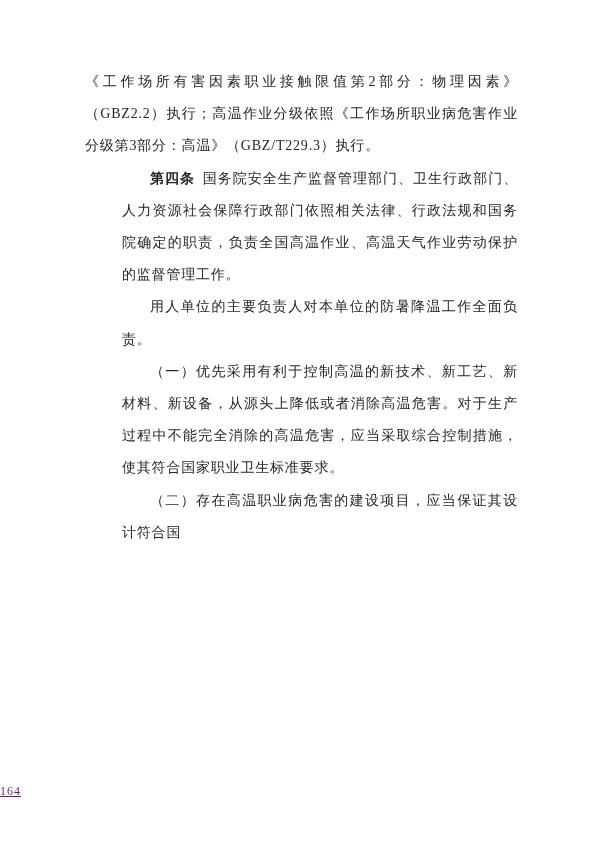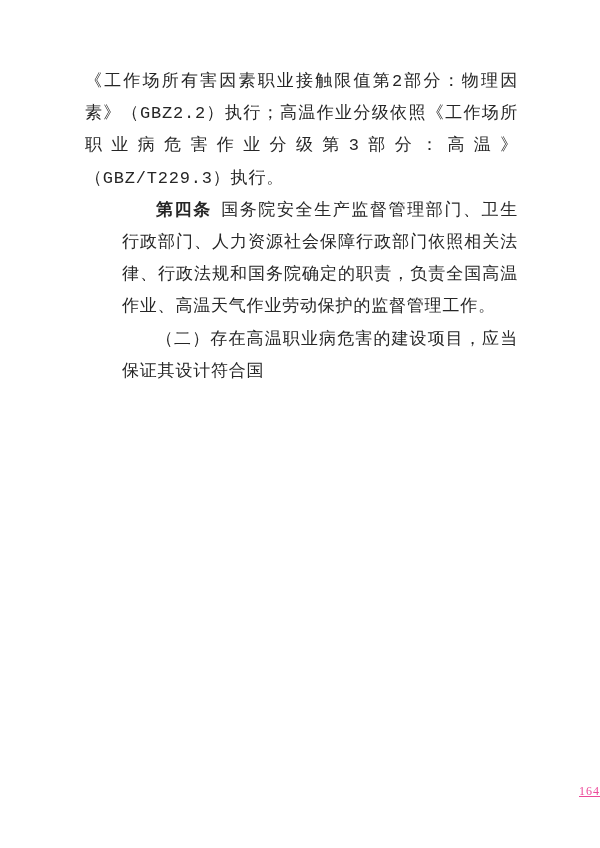--- a/index.html
+++ b/index.html
@@ -17,60 +17,61 @@
     color: #262626;
   }
   .content {
     position: absolute;
     left: 85px;
     right: 82px;
     top: 66px;
   }
   .para {
     margin: 0;
-    font-size: 17px;
+    font-size: 14px;
     line-height: 32.2px;
     text-align: justify;
     letter-spacing: 0.8px;
-    font-family: Liberation Mono, monospace;
   }
   .para.indent {
     text-indent: 2em;
     margin-left: 37px;
   }
   .lead {
     font-weight: bold;
     margin-right: 0.55em;
   }
   .page-number {
     position: absolute;
     top: 784px;
     left: 0;
     right: 0;
-    text-align: right;
+    text-align: left;
     font-size: 12px;
     letter-spacing: 1px;
-    color: #ec4899;
+    color: #701a75;
     text-decoration: underline;
   }
 </style>
 </head>
 <body>
 
 <div class="page">
   <div class="content">
 
     <p class="para"><span>《工作场所有害因素职业接触限值第2部分：物理因素》（GBZ2.2）执行；高温作业分级依照《工作场所职业病危害作业分级第3部分：高温》（GBZ/T229.3）执行。</span></p>
 
     <p class="para indent"><b class="lead">第四条</b><span>国务院安全生产监督管理部门、卫生行政部门、人力资源社会保障行政部门依照相关法律、行政法规和国务院确定的职责，负责全国高温作业、高温天气作业劳动保护的监督管理工作。</span></p>
 
 
 
+    <p class="para indent"><span>用人单位的主要负责人对本单位的防暑降温工作全面负责。</span></p>
 
 
 
+    <p class="para indent"><span>（一）优先采用有利于控制高温的新技术、新工艺、新材料、新设备，从源头上降低或者消除高温危害。对于生产过程中不能完全消除的高温危害，应当采取综合控制措施，使其符合国家职业卫生标准要求。</span></p>
 
     <p class="para indent"><span>（二）存在高温职业病危害的建设项目，应当保证其设计符合国</span></p>
 
   </div>
 
   <div class="page-number">164</div>
 </div>
 
 </body></html>

